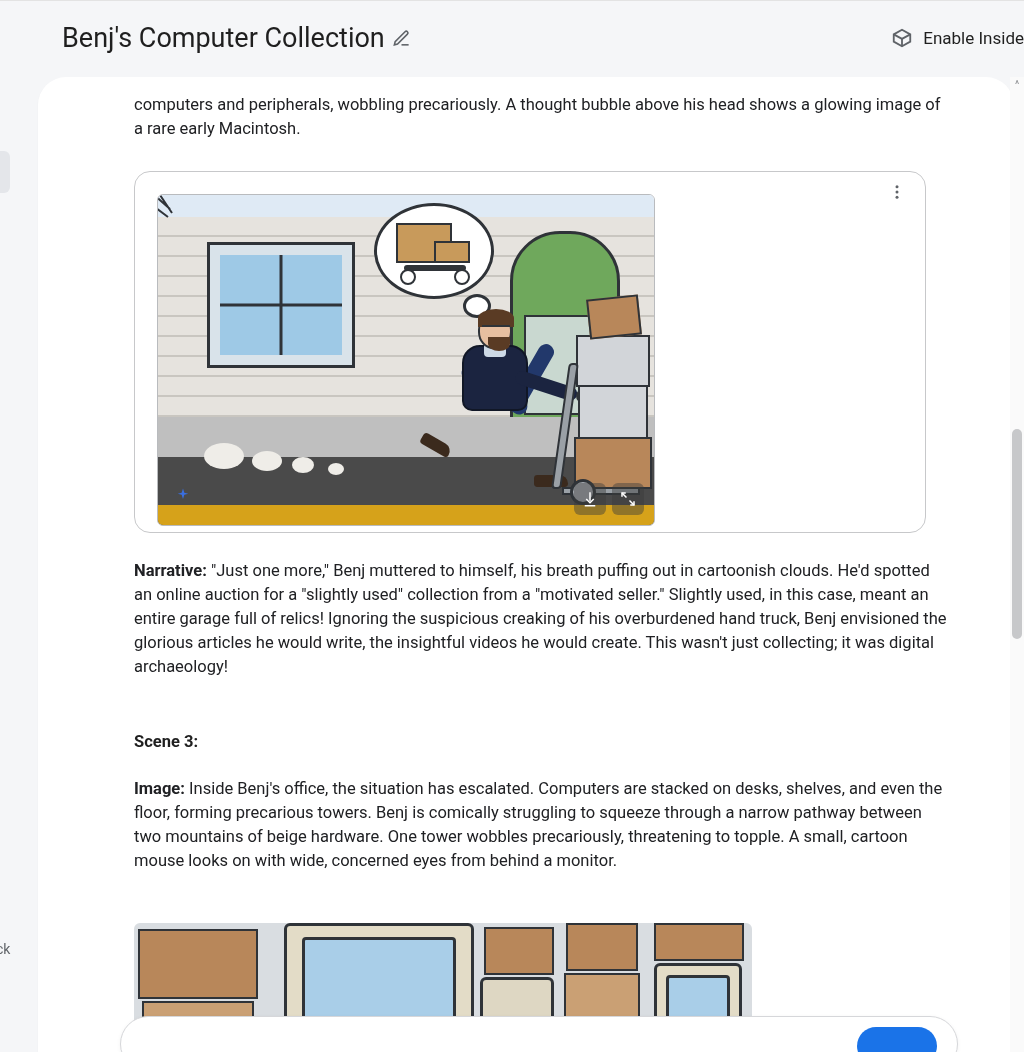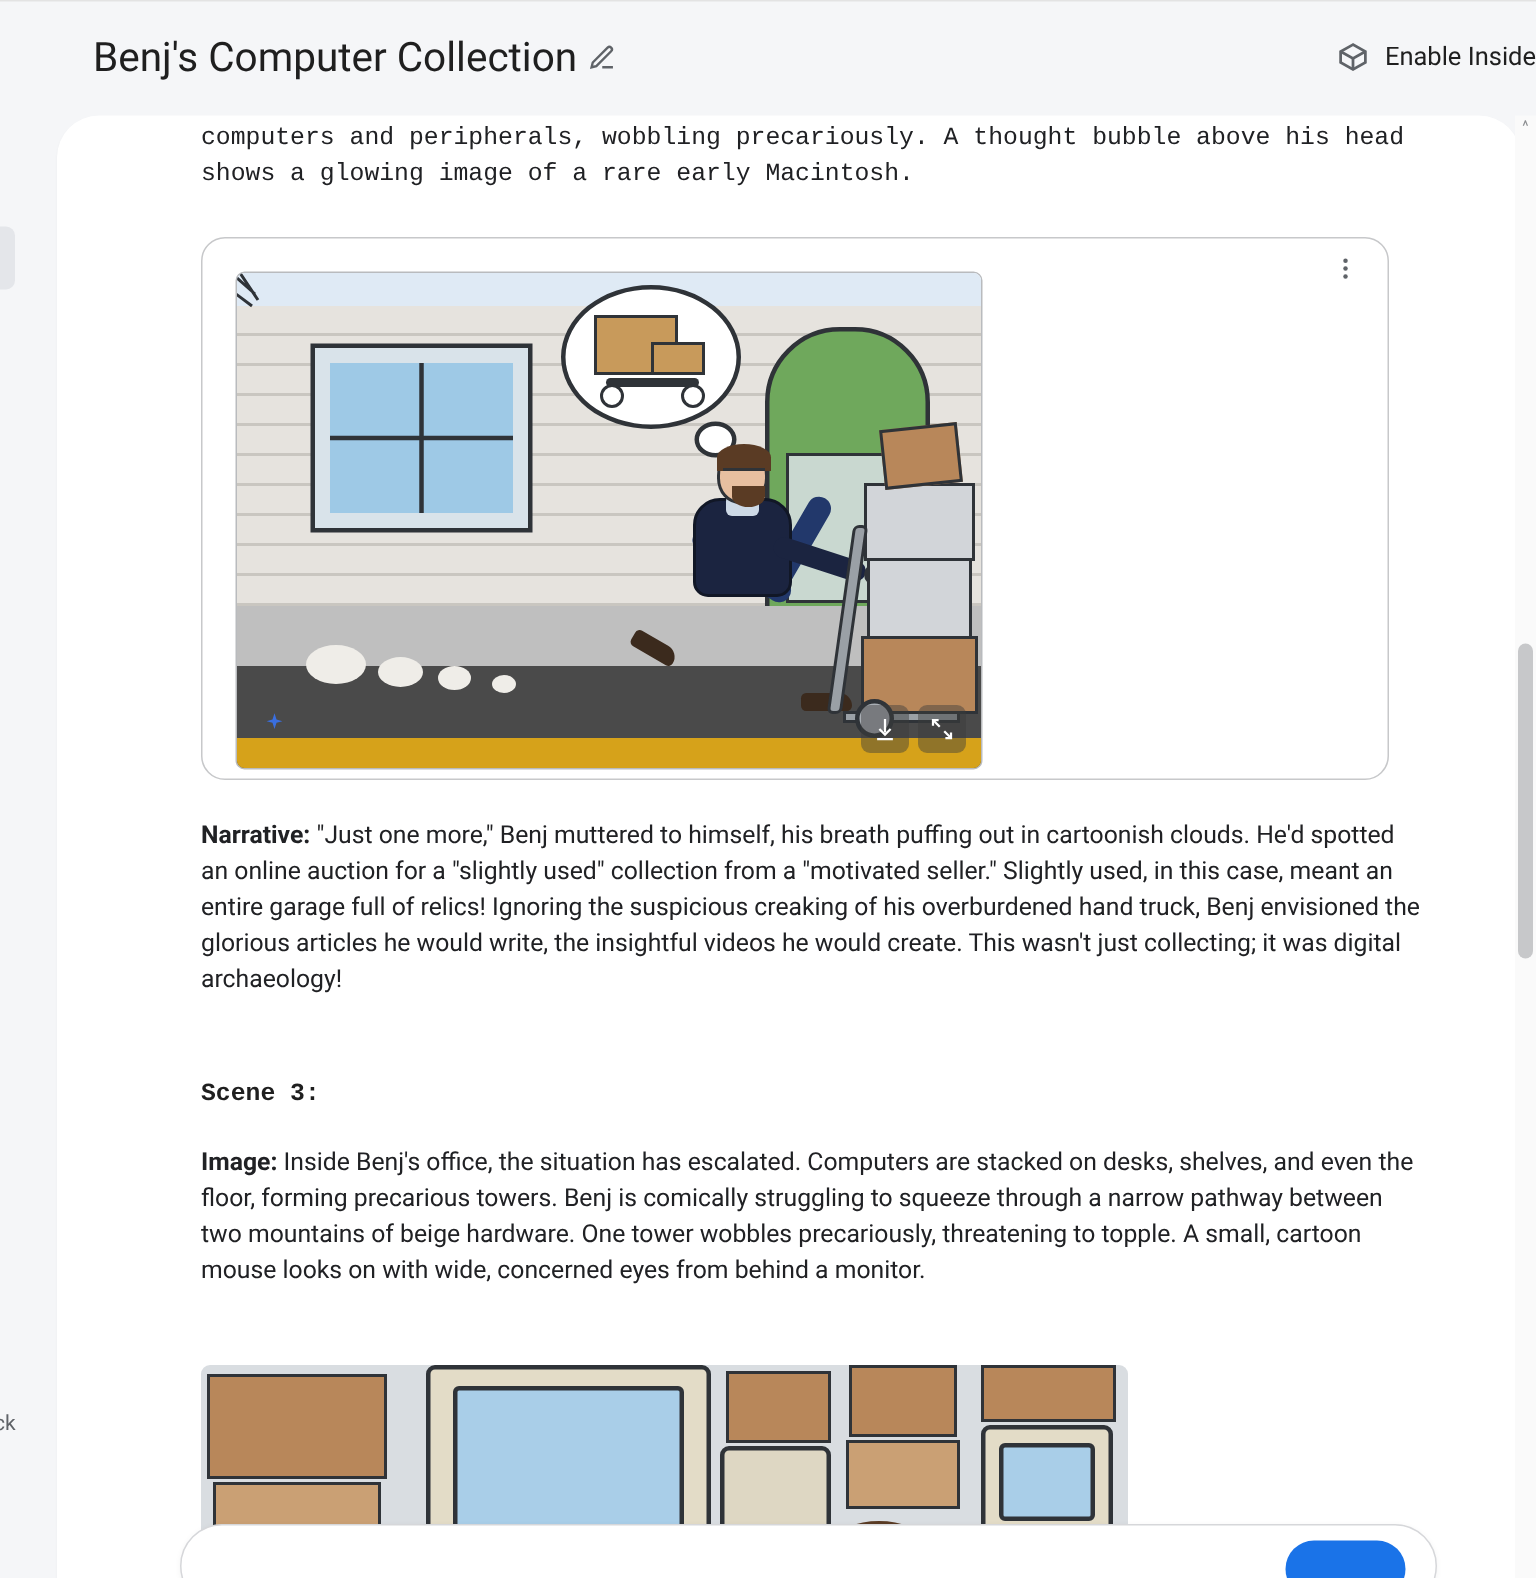--- a/index.html
+++ b/index.html
@@ -124,35 +124,33 @@
     color: #8a8c8f;
     font-size: 10px;
   }
   .scroll-up { top: 0; }
 
   
   .intro-text {
     font-size: 16.5px;
     line-height: 1.45;
     color: #202124;
-    margin-top: 3px;
-    font-family: Liberation Mono, monospace;
+    margin-top: 16px;
   }
   .para {
     font-size: 16.5px;
     line-height: 1.45;
     color: #202124;
     margin-top: 26px;
   }
   .para .label { font-weight: 700; }
   .scene-heading {
     font-size: 16.5px;
     font-weight: 700;
     margin-top: 54px;
-    font-family: Liberation Mono, monospace;
   }
 
   
   .image-card {
     position: relative;
     margin-top: 30px;
     border: 1px solid #c7c8ca;
     border-radius: 16px;
     padding: 22px 22px 6px 22px;
     width: 792px;

